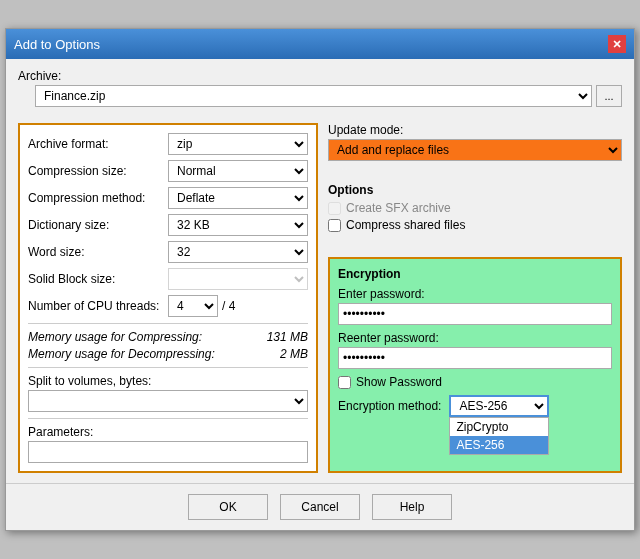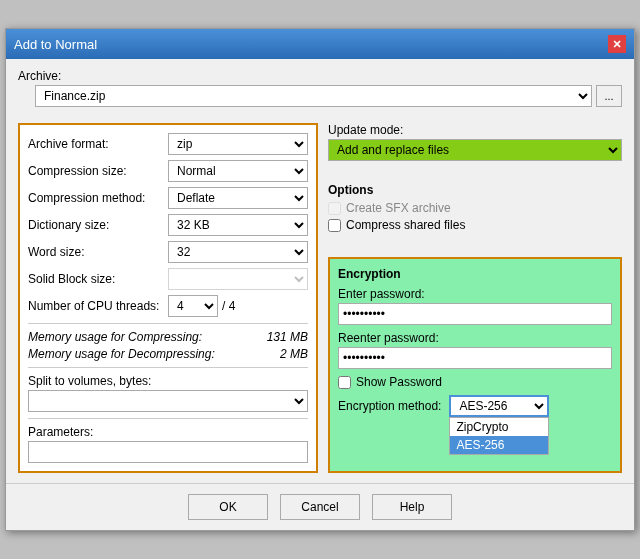--- a/index.html
+++ b/index.html
@@ -169,21 +169,21 @@
     }
     .update-mode-section label {
       font-size: 12px;
       display: block;
       margin-bottom: 2px;
     }
     .update-mode-section select {
       width: 100%;
       height: 22px;
       border: 1px solid #aaa;
-      background: #84cc16;
+      background: #f97316;
       font-size: 12px;
       padding: 1px 4px;
     }
     .options-section {
       margin-bottom: 6px;
     }
     .options-section .section-title {
       font-size: 12px;
       font-weight: bold;
       margin-bottom: 4px;
@@ -289,21 +289,21 @@
       align-items: center;
       justify-content: center;
     }
   </style>
 </head>
 <body>
 
 <div class="dialog">
 
   <div class="title-bar">
-    <span>Add to Normal</span>
+    <span>Add to Options</span>
     <button class="title-bar-close">✕</button>
   </div>
 
   <div class="dialog-body">
 
     <div style="font-size:12px;margin-bottom:2px;">Archive:</div>
     <div class="archive-row">
       <div class="archive-input-row">
         <select style="flex:1;height:22px;border:1px solid #aaa;font-size:12px;">
           <option>Finance.zip</option>

